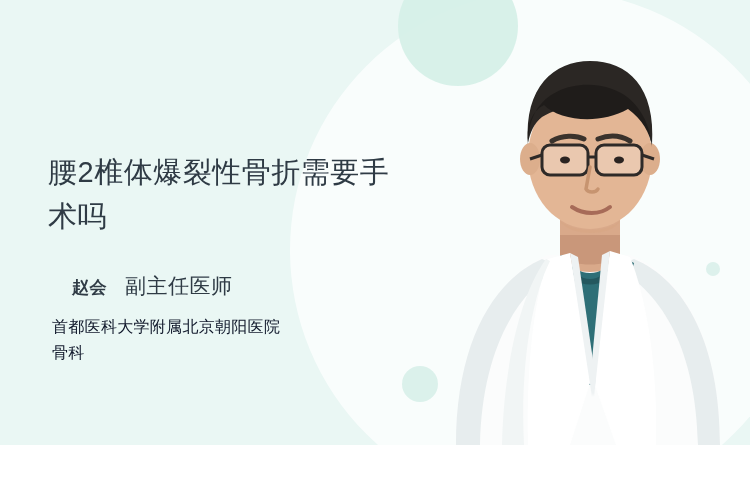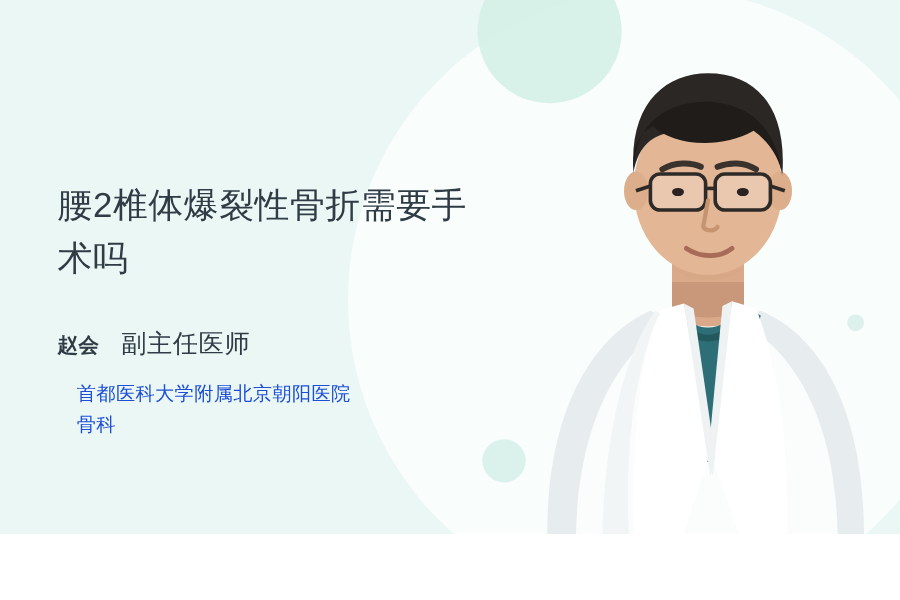--- a/index.html
+++ b/index.html
@@ -75,32 +75,33 @@
   .doctor-line {
     display: flex;
     align-items: baseline;
     margin-bottom: 14px;
   }
   .doctor-name {
     font-size: 17px;
     font-weight: bold;
     color: #2f3b45;
     letter-spacing: 0.5px;
+    margin-left: 24px;
   }
   .doctor-title {
     font-size: 21px;
     color: #2f3b45;
     margin-left: 18px;
     letter-spacing: 0.5px;
   }
   .hospital {
     font-size: 16px;
-    color: #1d4ed8;
+    color: #0f172a;
     line-height: 26px;
-    margin: 16px;
+    margin: 4px;
     width: 330px;
     letter-spacing: 0.3px;
   }
 
   
   .portrait {
     position: absolute;
     right: 0;
     bottom: 0;
     width: 330px;

